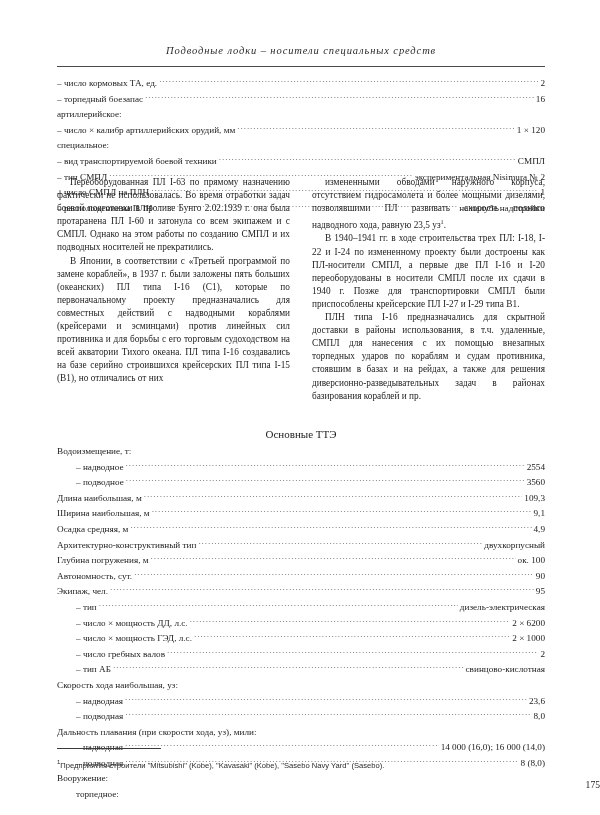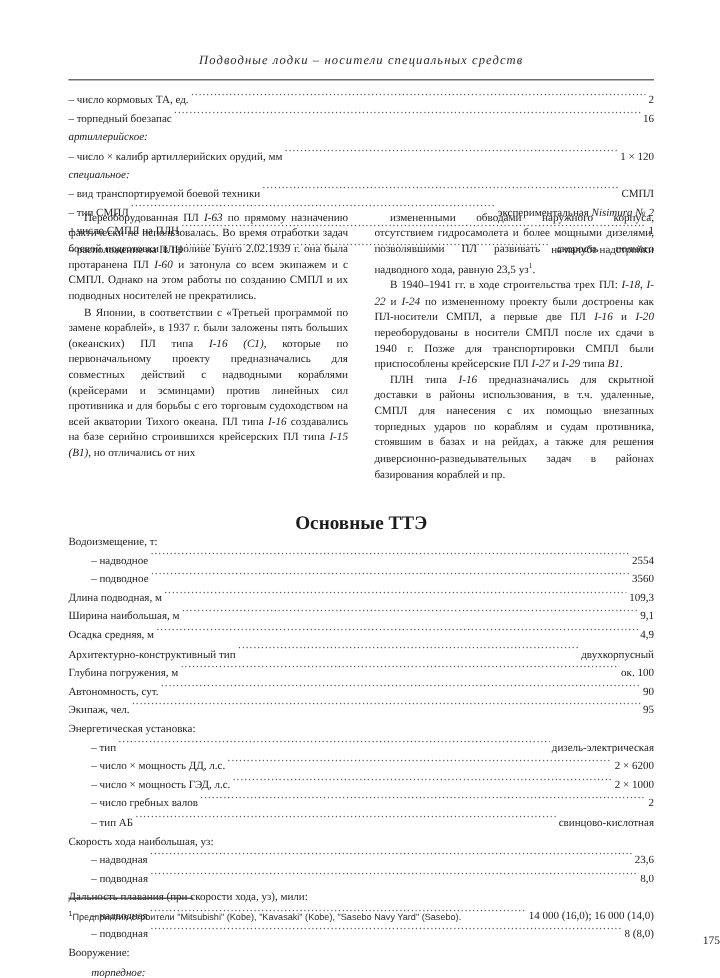--- a/index.html
+++ b/index.html
@@ -42,21 +42,21 @@
     left: 57px;
     top: 66px;
     width: 488px;
     height: 1px;
     background: #4a4a4a;
   }
 
   
   .spec {
     display: flex;
-    align-items: flex-start;
+    align-items: center;
     font-size: 9.2px;
     line-height: 15.6px;
     white-space: nowrap;
     color: #1c1c1c;
   }
   .spec .lbl { flex: 0 0 auto; }
   .spec .dots {
     flex: 1 1 auto;
     overflow: hidden;
     margin: 0 2px;
@@ -71,21 +71,21 @@
     color: #555;
     position: absolute;
     left: 0;
     bottom: 0.08em;
     white-space: nowrap;
   }
   .spec .val { flex: 0 0 auto; }
   .spec.nodots .dots::before { content: ""; }
 
   .ind1 { padding-left: 19px; }
-  .ital { font-style: italic; }
+  .ital { }
   .bold { font-weight: normal; }
 
   
   .toplist {
     position: absolute;
     left: 57px;
     top: 76px;
     width: 488px;
   }
 
@@ -109,22 +109,22 @@
   }
   .col p { margin: 0; text-indent: 13px; }
 
   
   .tte-head {
     position: absolute;
     left: 57px;
     top: 428px;
     width: 488px;
     text-align: center;
-    font-weight: bold;
-    font-size: 16px;
+    font-weight: normal;
+    font-size: 11px;
   }
 
   
   .tte {
     position: absolute;
     left: 57px;
     top: 444px;
     width: 488px;
   }
 
@@ -241,21 +241,21 @@
         <span class="lbl">– надводное</span>
         <span class="dots"></span>
         <span class="val">2554</span>
       </div>
       <div class="spec ind1">
         <span class="lbl">– подводное</span>
         <span class="dots"></span>
         <span class="val">3560</span>
       </div>
       <div class="spec">
-        <span class="lbl"><span class="bold">Длина подводная</span>, м</span>
+        <span class="lbl"><span class="bold">Длина наибольшая</span>, м</span>
         <span class="dots"></span>
         <span class="val">109,3</span>
       </div>
       <div class="spec">
         <span class="lbl"><span class="bold">Ширина наибольшая</span>, м</span>
         <span class="dots"></span>
         <span class="val">9,1</span>
       </div>
       <div class="spec">
         <span class="lbl"><span class="bold">Осадка средняя</span>, м</span>
@@ -274,25 +274,20 @@
       </div>
       <div class="spec">
         <span class="lbl"><span class="bold">Автономность</span>, сут.</span>
         <span class="dots"></span>
         <span class="val">90</span>
       </div>
       <div class="spec">
         <span class="lbl"><span class="bold">Экипаж</span>, чел.</span>
         <span class="dots"></span>
         <span class="val">95</span>
-      </div>
-      <div class="spec nodots">
-        <span class="lbl"><span class="bold">Энергетическая установка:</span></span>
-        <span class="dots"></span>
-        <span class="val"></span>
       </div>
       <div class="spec ind1">
         <span class="lbl">– тип</span>
         <span class="dots"></span>
         <span class="val">дизель-электрическая</span>
       </div>
       <div class="spec ind1">
         <span class="lbl">– число × мощность ДД, л.с.</span>
         <span class="dots"></span>
         <span class="val">2 × 6200</span>

